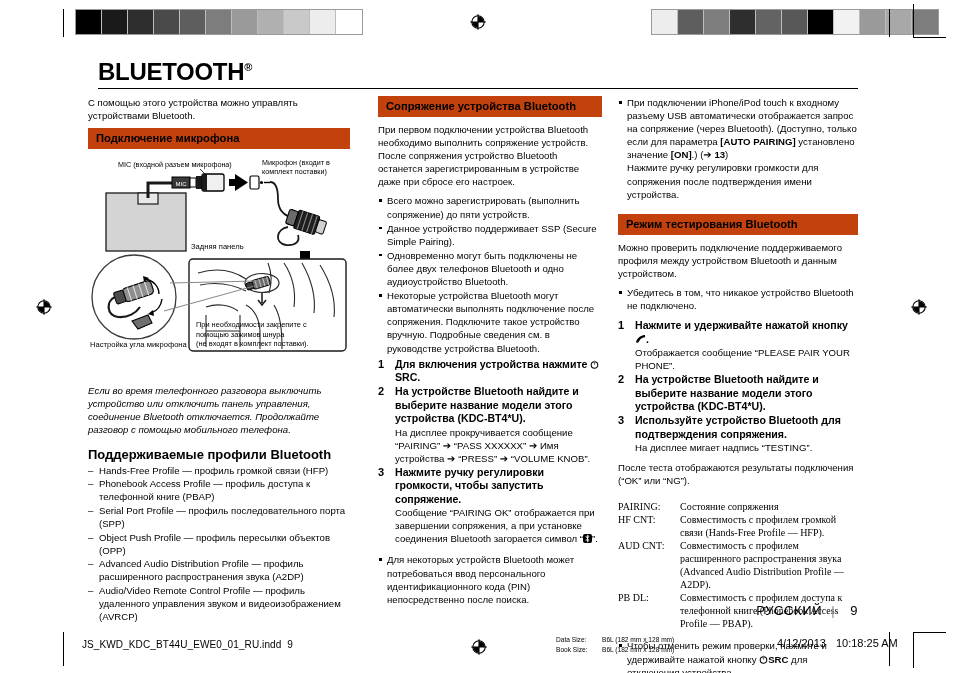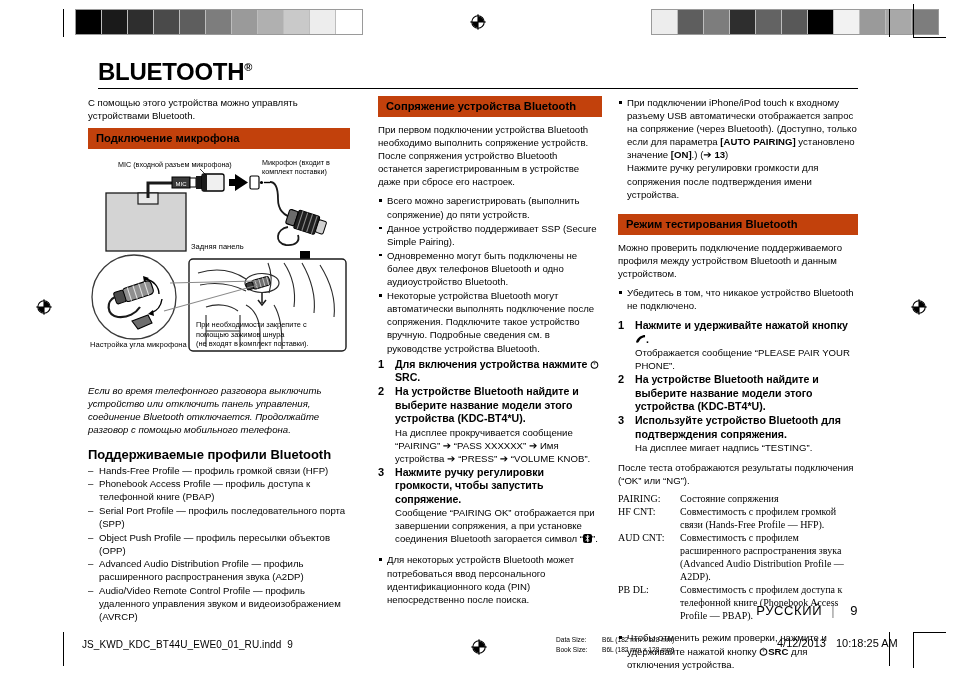--- a/index.html
+++ b/index.html
@@ -544,21 +544,21 @@
         <span class="num">2</span>
         <span class="st-head">На устройстве Bluetooth найдите и выберите название модели этого устройства (KDC-BT4*U).</span>
       </li>
       <li>
         <span class="num">3</span>
         <span class="st-head">Используйте устройство Bluetooth для подтверждения сопряжения.</span>
         <span class="st-note">На дисплее мигает надпись “TESTING”.</span>
       </li>
     </ol>
 
-    <p class="body" style="margin-top:7px; margin-bottom:4px;">После теста отображаются результаты подключения (“OK” или “NG”).</p>
+    <p class="body" style="margin-top:7px; margin-bottom:12px;">После теста отображаются результаты подключения (“OK” или “NG”).</p>
 
     <table class="defs">
       <tbody>
           <tr>
         <td class="k">PAIRING:</td>
         <td>Состояние сопряжения</td>
       </tr>
       <tr>
         <td class="k">HF CNT:</td>
         <td>Совместимость с профилем громкой связи (Hands-Free Profile — HFP).</td>

